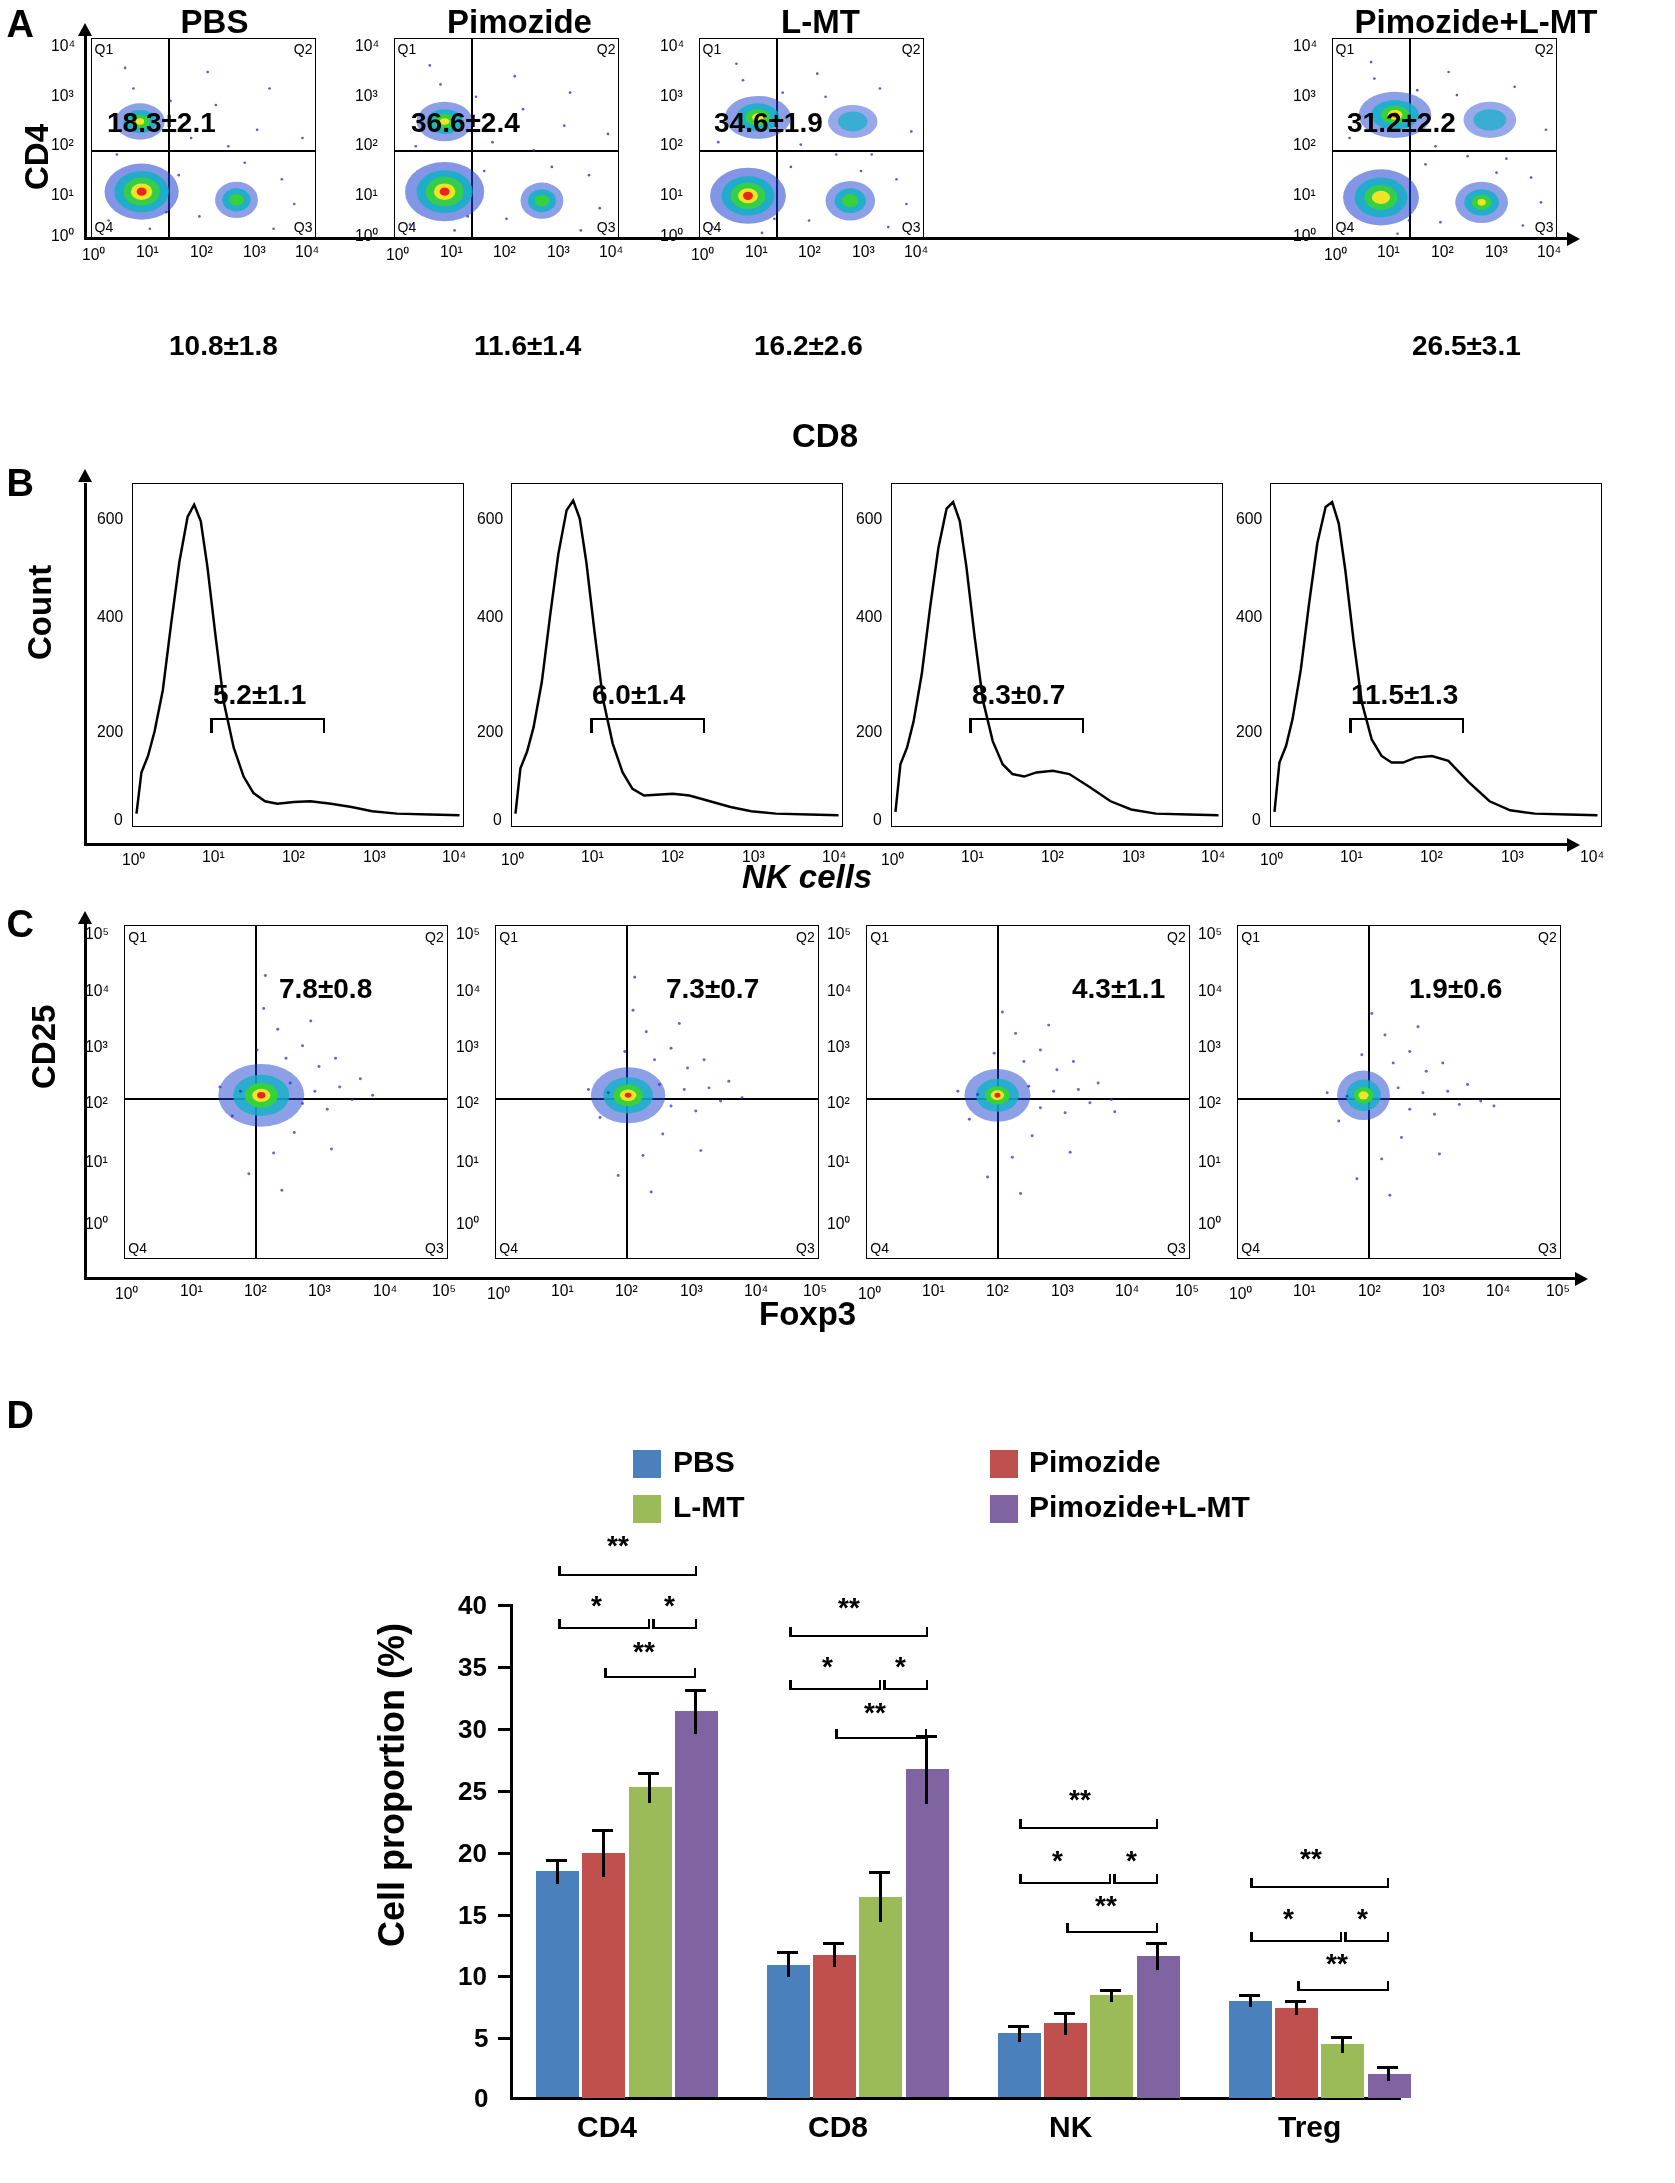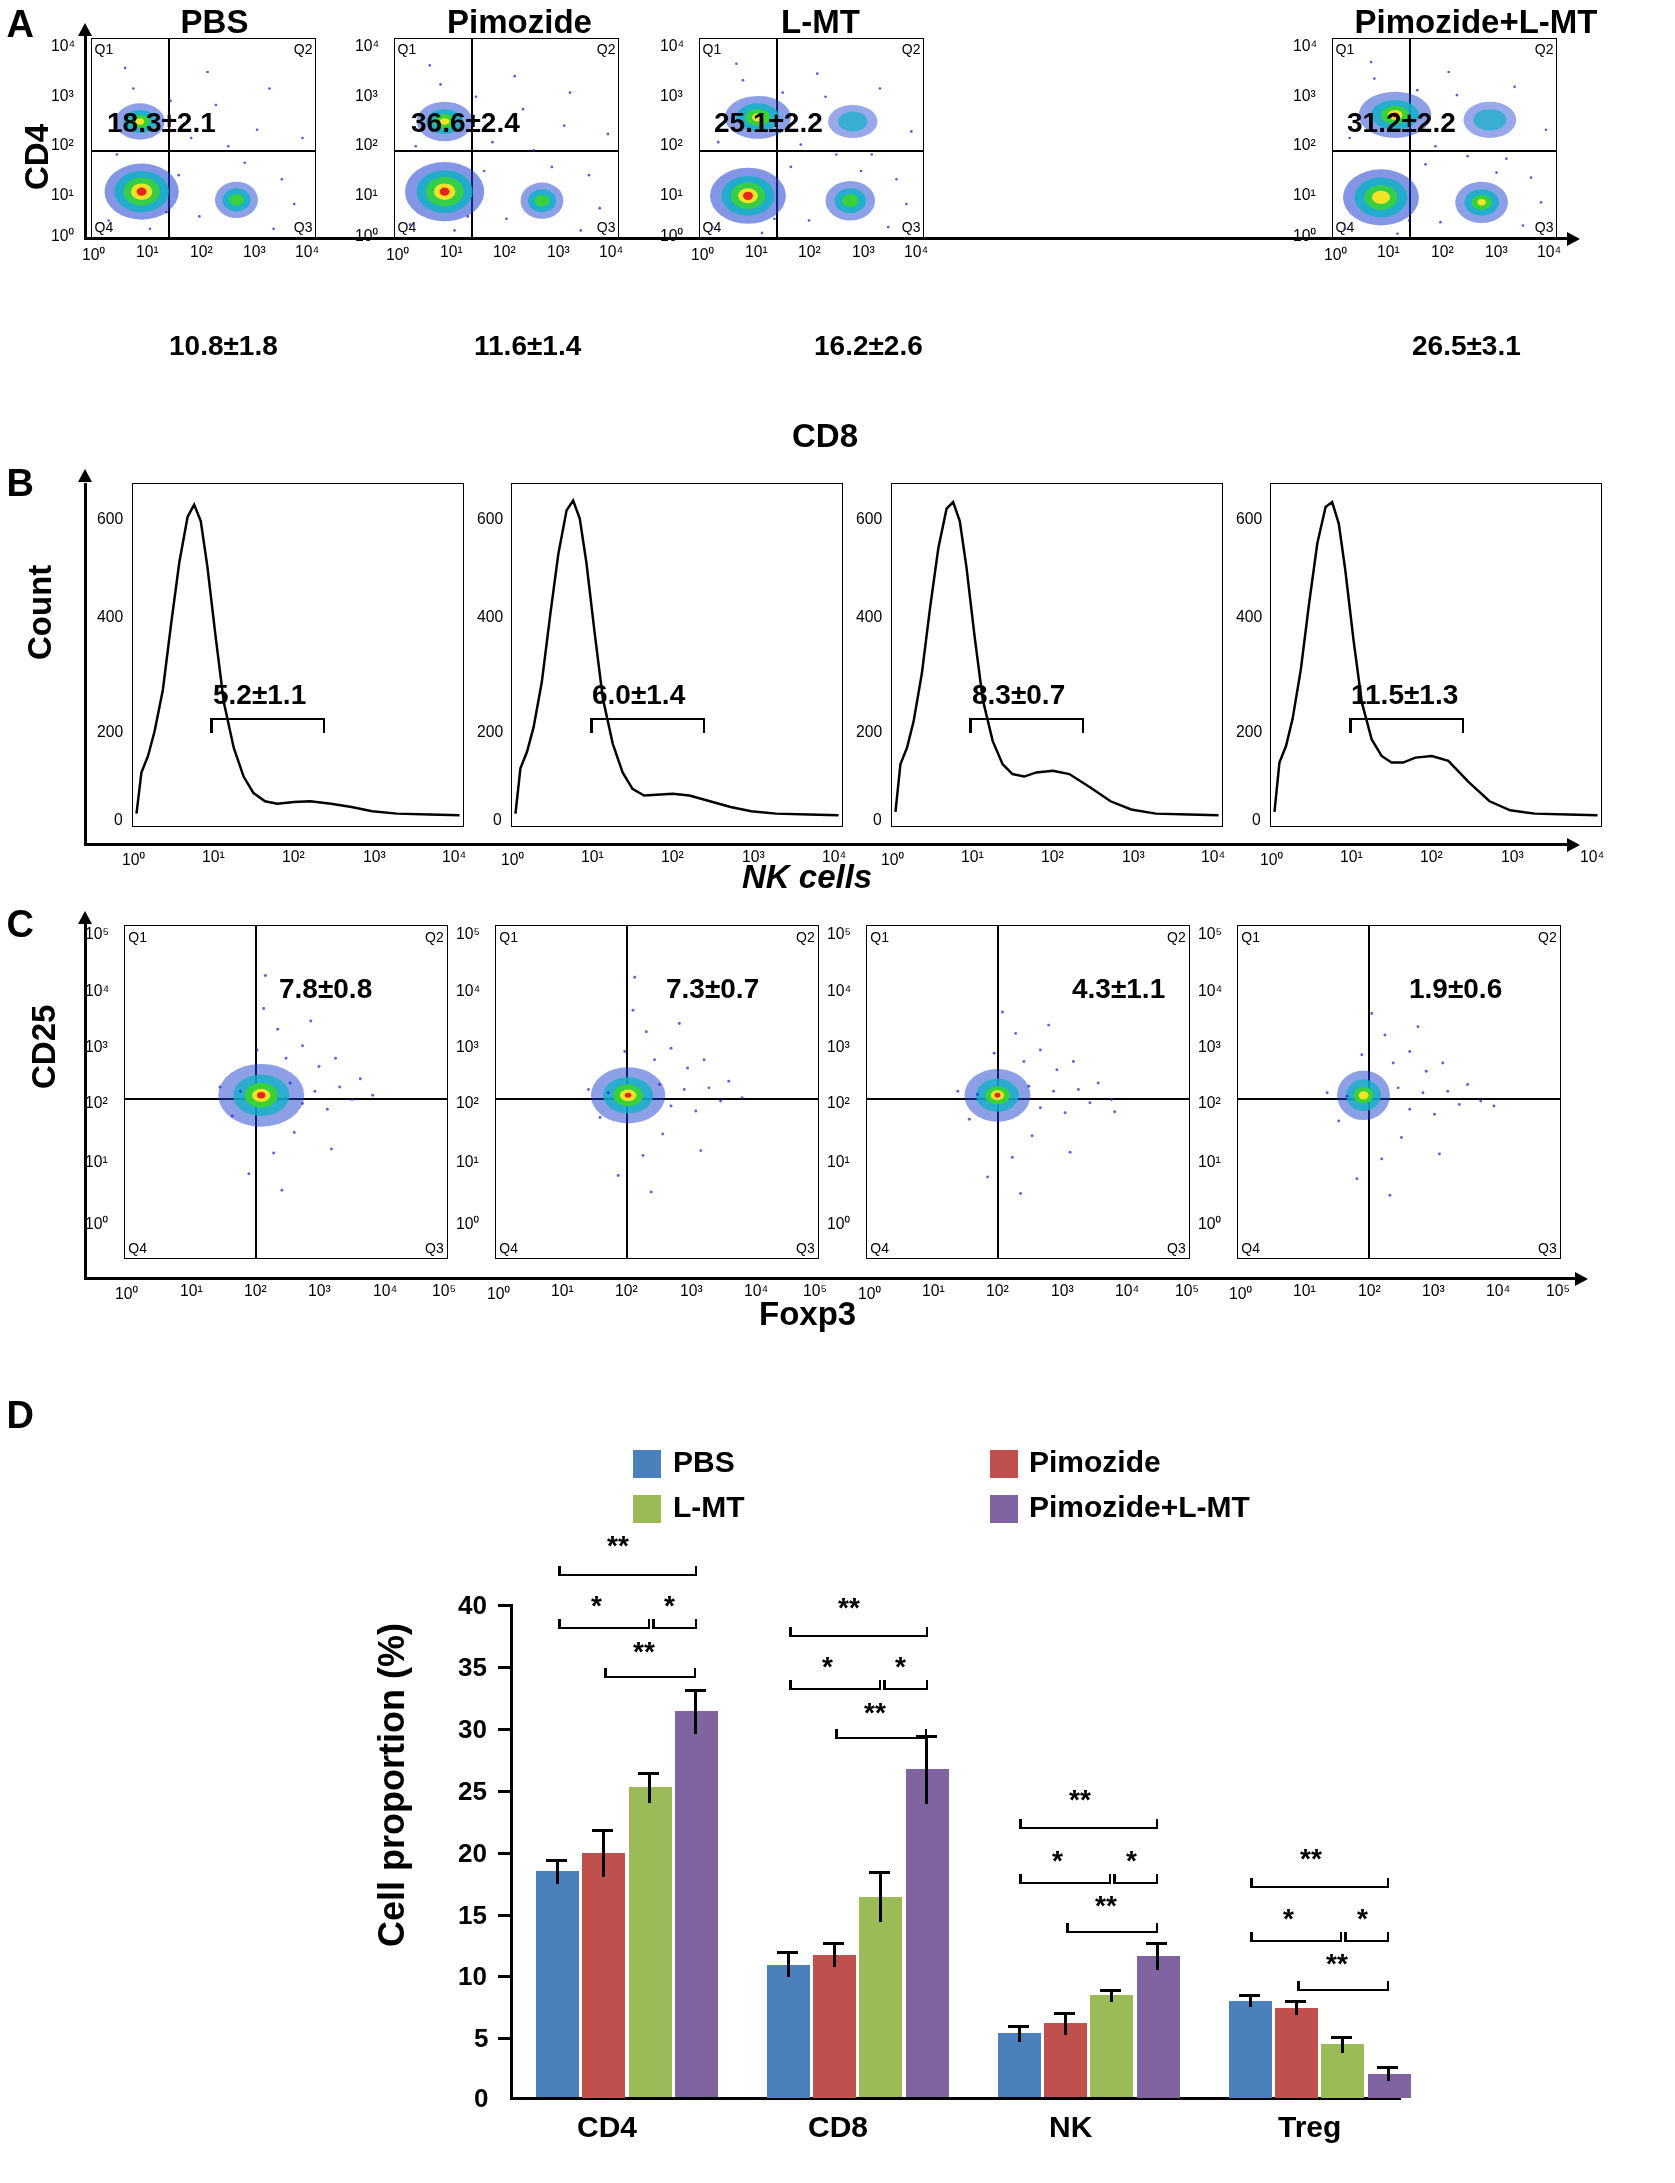--- a/index.html
+++ b/index.html
@@ -186,22 +186,22 @@
         <circle cx="195" cy="160" r="1.6"></circle>
         <circle cx="75" cy="235" r="1.6"></circle>
         <circle cx="256" cy="112" r="1.6"></circle>
         <circle cx="132" cy="220" r="1.6"></circle>
         <circle cx="44" cy="30" r="1.6"></circle>
         <circle cx="100" cy="65" r="1.6"></circle>
         <circle cx="228" cy="228" r="1.6"></circle>
     </g>
   </svg>
 </div>
-<div class="statlabel" style="left:714px;top:107px;">25.1±2.2</div>
-<div class="statlabel" style="left:814px;top:330px;">16.2±2.6</div>
+<div class="statlabel" style="left:714px;top:107px;">34.6±1.9</div>
+<div class="statlabel" style="left:754px;top:330px;">16.2±2.6</div>
 
 <div class="plotbox" style="left:1332px;top:38px;width:223px;height:198px;">
   <div class="qline" style="left:76px;top:0;width:1.6px;height:198px;"></div>
   <div class="qline" style="left:0;top:111px;width:223px;height:1.6px;"></div>
   <div class="quadlabel" style="left:2.5px;top:1.6px;">Q1</div>
   <div class="quadlabel" style="right:2.5px;top:1.6px;">Q2</div>
   <div class="quadlabel" style="right:2.5px;bottom:1.6px;">Q3</div>
   <div class="quadlabel" style="left:2.5px;bottom:1.6px;">Q4</div>
   <svg width="223" height="198" style="position:absolute;left:0;top:0;" viewBox="0 0 270 240">
     <ellipse cx="58" cy="192" rx="46" ry="34" fill="#1b3fd0" opacity="0.55"></ellipse>

